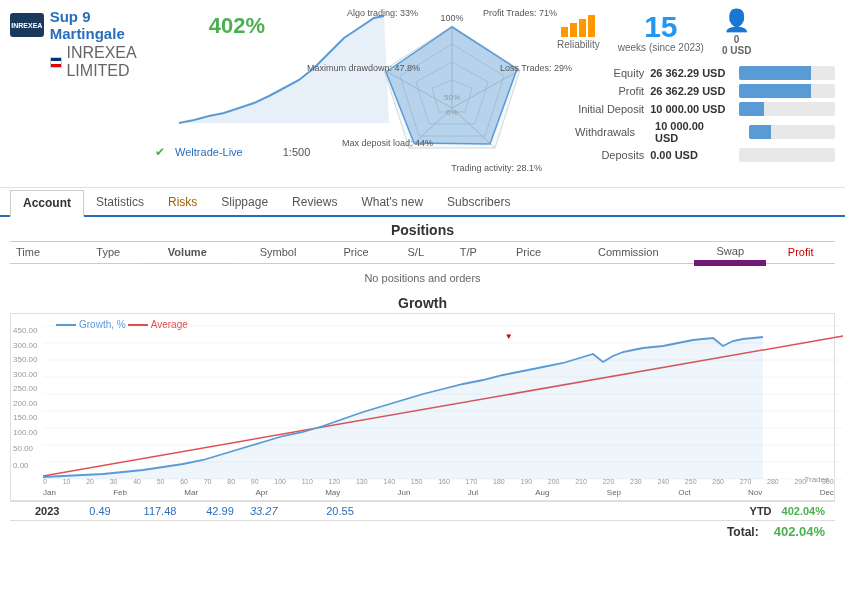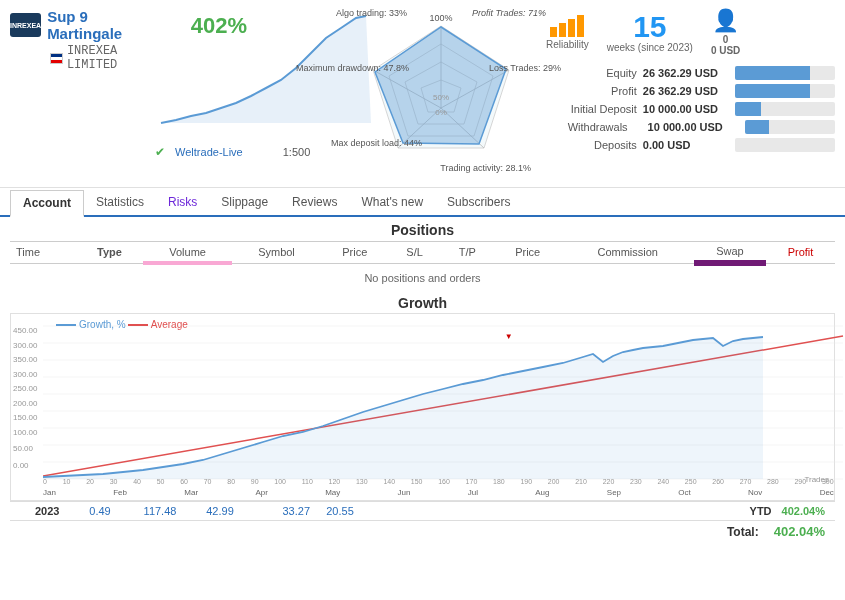--- a/index.html
+++ b/index.html
@@ -13,21 +13,21 @@
 
   <div style="display:flex; flex-direction:column; min-width:140px;">
     <div style="display:flex; align-items:center; gap:6px;">
       <div style="width:34px;height:24px;background:#1a3a5c;border-radius:3px;display:flex;align-items:center;justify-content:center;">
         <span style="color:#fff;font-size:7px;font-weight:bold;">INREXEA</span>
       </div>
       <span style="font-size:15px;font-weight:bold;color:#2a6ebb;">Sup 9 Martingale</span>
     </div>
     <div style="display:flex;align-items:center;gap:4px;margin-top:2px;margin-left:40px;">
       <div style="width:16px;height:11px;background:linear-gradient(to bottom,#003082 33%,#fff 33%,#fff 66%,#e30000 66%);border:1px solid #ccc;"></div>
-      <span style="font-size:12px;color:#666;font-family:Liberation Mono, monospace;">INREXEA LIMITED</span>
+      <span style="font-size:16px;color:#666;">INREXEA LIMITED</span>
     </div>
   </div>
 
   <div style="position:relative;width:215px;height:125px;margin-left:5px;">
     <span style="position:absolute;left:35px;top:5px;font-size:22px;font-weight:bold;color:#4caf50;z-index:2;">402%</span>
     <svg viewBox="0 0 215 120" width="215" height="120" style="position:absolute;top:0;left:0;">
       <polyline points="5,115 20,112 35,108 50,105 65,100 80,95 95,88 110,80 125,72 140,60 155,45 170,30 185,20 200,10 210,8" fill="none" stroke="#5b9bd5" stroke-width="2"></polyline>
       <polygon points="5,115 20,112 35,108 50,105 65,100 80,95 95,88 110,80 125,72 140,60 155,45 170,30 185,20 200,10 210,8 215,115" fill="rgba(91,155,213,0.15)" stroke="none"></polygon>
     </svg>
   </div>
@@ -61,21 +61,21 @@
       <text x="100" y="107" text-anchor="middle" font-size="8" fill="#999">0%</text>
       <text x="100" y="92" text-anchor="middle" font-size="8" fill="#999">50%</text>
 
       <text x="100" y="13" text-anchor="middle" font-size="9" fill="#555">100%</text>
     </svg>
 
     <div style="position:absolute;top:0;left:-5px;font-size:9px;color:#555;">Algo trading: 33%</div>
     <div style="position:absolute;top:55px;left:-45px;font-size:9px;color:#555;">Maximum drawdown: 47.8%</div>
     <div style="position:absolute;bottom:35px;left:-10px;font-size:9px;color:#555;">Max deposit load: 44%</div>
     <div style="position:absolute;bottom:10px;right:10px;font-size:9px;color:#555;">Trading activity: 28.1%</div>
-    <div style="position:absolute;top:0;right:-5px;font-size:9px;color:#555;font-style:italic;">Profit Trades: 71%</div>
+    <div style="position:absolute;top:0;right:-5px;font-size:9px;color:#555;">Profit Trades: 71%</div>
     <div style="position:absolute;top:55px;right:-20px;font-size:9px;color:#555;">Loss Trades: 29%</div>
   </div>
 
   <div style="min-width:260px;">
 
     <div style="display:flex;align-items:center;gap:18px;margin-bottom:8px;">
       <div style="display:flex;flex-direction:column;align-items:center;font-size:10px;color:#666;">
         <div style="display:flex;gap:2px;align-items:flex-end;height:22px;">
           <div style="width:7px;height:10px;background:#ff9800;"></div>
           <div style="width:7px;height:14px;background:#ff9800;"></div>
@@ -132,35 +132,35 @@
             <div style="width:0%;height:100%;background:#5b9bd5;"></div>
           </div>
       </div>
     </div>
   </div>
 </div>
 
 <div style="display:flex;border-bottom:2px solid #2a6ebb;padding:0 10px;margin-top:2px;">
   <div style="padding:5px 12px;cursor:pointer;font-size:12px;color:#333;border:1px solid #ccc;border-bottom:2px solid #fff;margin-bottom:-2px;background:#fff;font-weight:bold;">Account</div>
   <div style="padding:5px 12px;cursor:pointer;font-size:12px;color:#555;">Statistics</div>
-  <div style="padding:5px 12px;cursor:pointer;font-size:12px;color:#6d28d9;text-align:right;">Risks</div>
+  <div style="padding:5px 12px;cursor:pointer;font-size:12px;color:#a16207;text-align:right;">Risks</div>
   <div style="padding:5px 12px;cursor:pointer;font-size:12px;color:#555;">Slippage</div>
   <div style="padding:5px 12px;cursor:pointer;font-size:12px;color:#555;">Reviews</div>
   <div style="padding:5px 12px;cursor:pointer;font-size:12px;color:#555;">What's new</div>
   <div style="padding:5px 12px;cursor:pointer;font-size:12px;color:#555;">Subscribers</div>
 </div>
 
 <div style="padding:0 10px;">
   <div style="text-align:center;font-size:14px;font-weight:bold;padding:5px 0 3px;">Positions</div>
   <table style="width:100%;border-collapse:collapse;font-size:11px;">
     <thead>
       <tr>
         <th style="border-top:1px solid #ccc;border-bottom:1px solid #ccc;padding:3px 6px;color:#555;font-weight:normal;text-align:left;">Time</th>
-        <th style="border-top:1px solid #ccc;border-bottom:1px solid #ccc;padding:3px 6px;color:#555;font-weight:bold;">Type</th>
-        <th style="border-top:1px solid #ccc;border-bottom:4px solid #f9a8d4;padding:3px 6px;color:#555;font-weight:normal;">Volume</th>
+        <th style="border-top:1px solid #ccc;border-bottom:1px solid #ccc;padding:3px 6px;color:#555;font-weight:normal;">Type</th>
+        <th style="border-top:1px solid #ccc;border-bottom:1px solid #f9a8d4;padding:3px 6px;color:#555;font-weight:bold;">Volume</th>
         <th style="border-top:1px solid #ccc;border-bottom:1px solid #ccc;padding:3px 6px;color:#555;font-weight:normal;">Symbol</th>
         <th style="border-top:1px solid #ccc;border-bottom:1px solid #ccc;padding:3px 6px;color:#555;font-weight:normal;">Price</th>
         <th style="border-top:1px solid #ccc;border-bottom:1px solid #ccc;padding:3px 6px;color:#555;font-weight:normal;">S/L</th>
         <th style="border-top:1px solid #ccc;border-bottom:1px solid #ccc;padding:3px 6px;color:#555;font-weight:normal;">T/P</th>
         <th style="border-top:1px solid #ccc;border-bottom:1px solid #ccc;padding:3px 6px;color:#555;font-weight:normal;">Price</th>
         <th style="border-top:1px solid #ccc;border-bottom:1px solid #ccc;padding:3px 6px;color:#555;font-weight:normal;">Commission</th>
         <th style="border-top:1px solid #ccc;border-bottom:6px solid #701a75;padding:3px 6px;color:#555;font-weight:normal;">Swap</th>
         <th style="border-top:1px solid #ccc;border-bottom:1px solid #ccc;padding:3px 6px;color:#c00;font-weight:normal;">Profit</th>
       </tr>
     </thead>
@@ -275,21 +275,21 @@
     </div>
 
     <div style="position:absolute;bottom:16px;right:5px;font-size:8px;color:#999;">Trades</div>
   </div>
 
   <div style="display:flex;align-items:center;border-top:1px solid #ddd;font-size:11px;padding:3px 0;">
     <span style="font-weight:bold;min-width:40px;padding:0 5px;margin-left:20px;">2023</span>
     <span style="min-width:60px;text-align:center;color:#2a6ebb;">0.49</span>
     <span style="min-width:60px;text-align:center;color:#2a6ebb;">117.48</span>
     <span style="min-width:60px;text-align:center;color:#2a6ebb;">42.99</span>
-    <span style="min-width:60px;text-align:right;color:#2a6ebb;">33.27</span>
+    <span style="min-width:60px;text-align:left;color:#2a6ebb;font-style:italic;">33.27</span>
     <span style="min-width:60px;text-align:center;color:#2a6ebb;">20.55</span>
     <span style="flex:1;"></span>
     <span style="font-weight:bold;color:#333;margin-right:10px;">YTD</span>
     <span style="color:#4caf50;font-weight:bold;margin-right:10px;">402.04%</span>
   </div>
 
   <div style="display:flex;justify-content:flex-end;align-items:center;padding:3px 10px;border-top:1px solid #ddd;">
     <span style="font-weight:bold;font-size:12px;margin-right:15px;">Total:</span>
     <span style="color:#4caf50;font-weight:bold;font-size:13px;">402.04%</span>
   </div>

